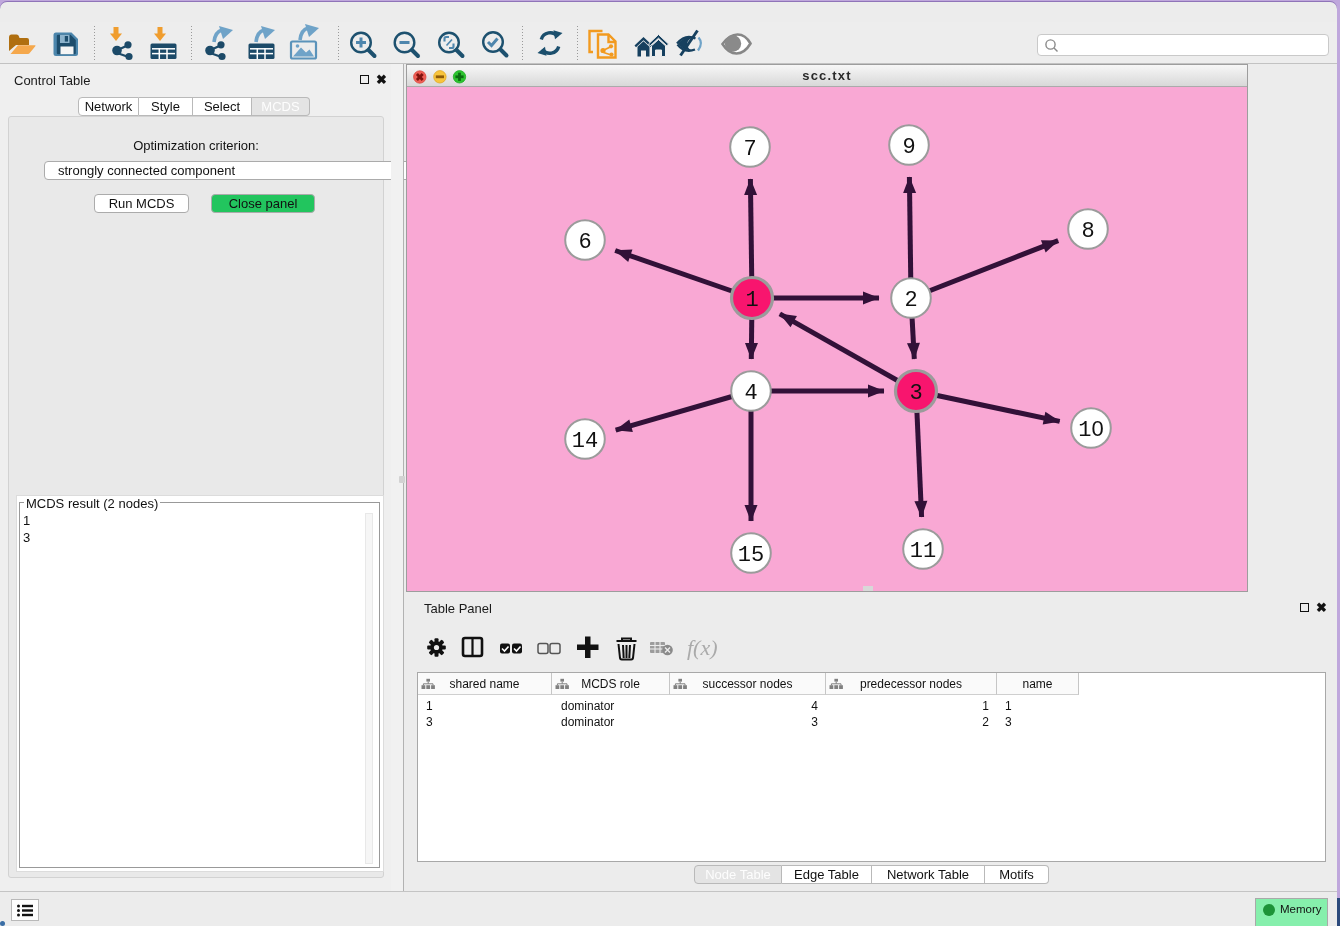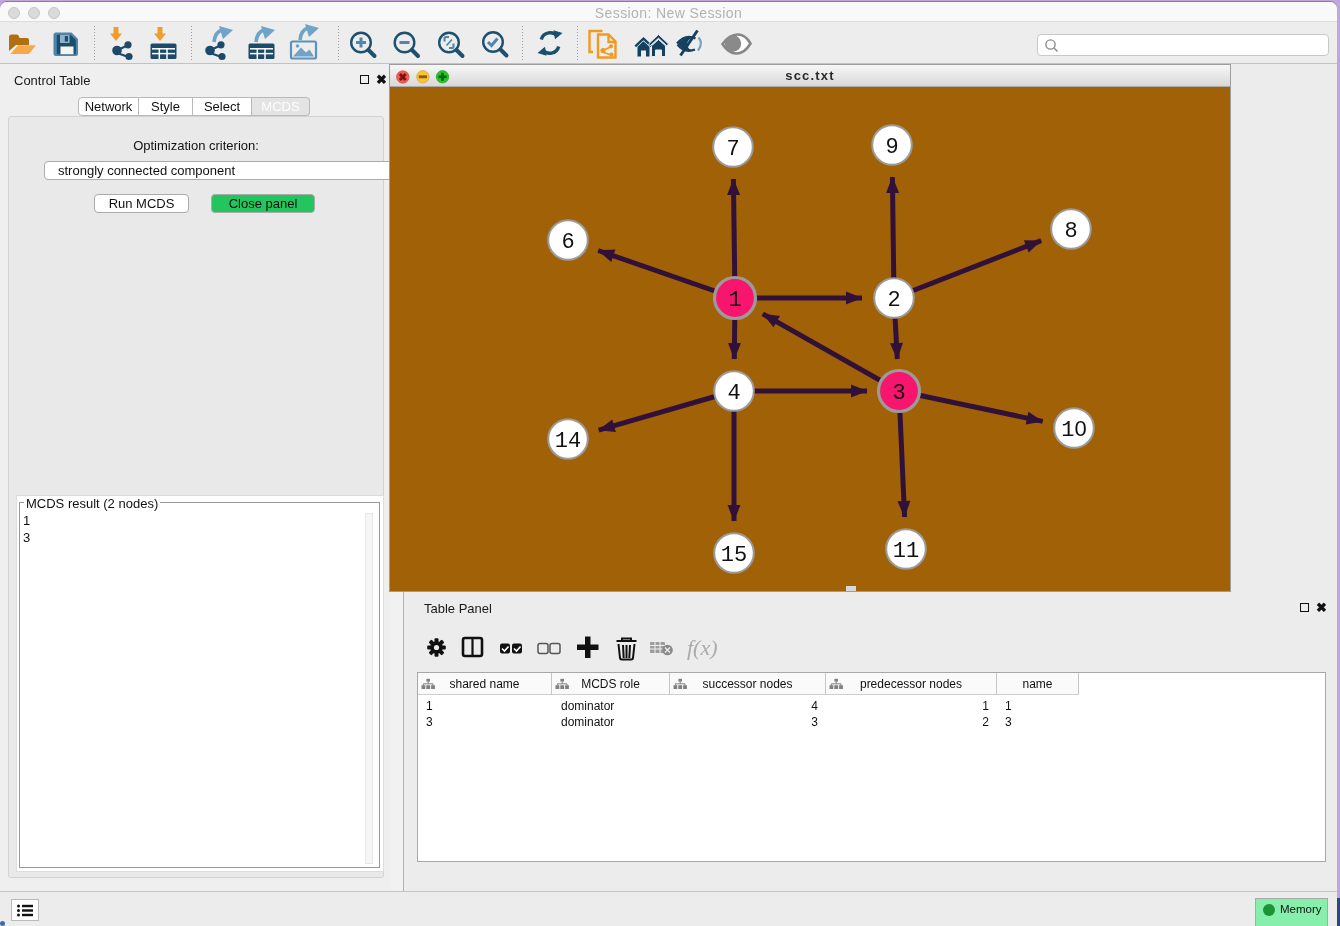--- a/index.html
+++ b/index.html
@@ -19,42 +19,36 @@
 .phead { font-size:13px; color:#1a1a1a; }
 .float-btn { position:absolute; width:9px; height:9px; border:1.5px solid #111; background:transparent; }
 .close-btn { position:absolute; font-size:13px; font-weight:bold; color:#111; line-height:12px; }
 #cp-pane { position:absolute; left:8px; top:52px; width:376px; height:762px; background:#e9e9e9; border:1px solid #d2d2d2; border-radius:3px; }
 .tabrow { position:absolute; display:flex; }
 .tab { font-size:13px; height:19px; line-height:18px; text-align:center; background:#fff; border:1px solid #b9b9b9; border-left:none; color:#111; }
 .tab.first { border-left:1px solid #b9b9b9; border-radius:4px 0 0 4px; }
 .tab.last { border-radius:0 4px 4px 0; }
 .tab.sel { background:#e4e4e4; color:#fdfdfd; }
 
-#netwin { position:absolute; left:389px; top:62px; width:842px; height:528px; border:1px solid #9d9d9d; background:#a16207; }
+#netwin { position:absolute; left:406px; top:62px; width:842px; height:528px; border:1px solid #9d9d9d; background:#f9a8d4; }
 #nettitle { position:absolute; left:0; top:0; width:100%; height:22px; background:linear-gradient(#f7f7f7,#d8d8d8); border-bottom:1px solid #ababab; }
 #nettitle-text { position:absolute; top:3px; left:0; width:100%; text-align:center; font-size:13px; font-weight:bold; color:#2a2a2a; letter-spacing:1.2px; }
 
 #tpanel { position:absolute; left:407px; top:594px; width:930px; height:295px; background:#ececec; }
 #ttable { position:absolute; left:10px; top:76px; width:909px; height:190px; background:#fff; border:1px solid #a8a8a8; }
 .th { position:absolute; top:0; height:22px; background:#fafafa; border-right:1px solid #c6c6c6; border-bottom:1px solid #cfcfcf; font-size:12px; color:#111; text-align:center; line-height:22px; }
 .cell { position:absolute; font-size:12px; color:#111; height:16px; line-height:16px; }
 
 #btabs { position:absolute; display:flex; }
 
 #statusbar { position:absolute; left:0; top:889px; width:1337px; height:33px; background:#ececec; border-top:1px solid #c4c4c4; }
 </style>
 </head>
 <body>
 <div id="app">
-  <div id="titlebar">
-    <div class="tl" style="left:8px;"></div>
-    <div class="tl" style="left:28px;"></div>
-    <div class="tl" style="left:48px;"></div>
-    <div id="title-text">Session: New Session</div>
-  </div>
   <div id="toolbar">
     <svg width="780" height="42" viewBox="0 22 780 42" style="position:absolute;left:0;top:0;">
 
       <path d="M9,51 V37.5 Q9,34.5 11.5,34.5 H16.5 Q18.5,34.5 19,36.5 L19.5,38 H27 Q29,38 29,40 V45 H16 Z" fill="#b06f10"></path>
       <path d="M10.5,54 L18,45.2 H35 Q36,45.2 35.3,46.2 L29.5,53.3 Q29,54 28,54 Z" fill="#f5a84c"></path>
 
       <path d="M56,32.5 h15.5 l6.5,6.5 v14.5 q0,2.5 -2.5,2.5 h-19.5 q-2.5,0 -2.5,-2.5 v-18.5 q0,-2.5 2.5,-2.5 z" fill="#4c86ac"></path>
       <path d="M58,34.8 h12.6 l5.2,5.2 v13 q0,1.2 -1.2,1.2 h-16.6 q-1.2,0 -1.2,-1.2 v-17 q0,-1.2 1.2,-1.2 z" fill="#1d4d6c"></path>
       <rect x="60" y="34.8" width="9.5" height="8.2" fill="#8db3cc"></rect>
       <rect x="64.8" y="36" width="3.2" height="5.6" fill="#1d4d6c"></rect>
@@ -365,20 +359,26 @@
       <div class="cell" style="left:143px;top:25px;">dominator</div>
       <div class="cell" style="left:300px;top:25px;width:100px;text-align:right;">4</div>
       <div class="cell" style="left:471px;top:25px;width:100px;text-align:right;">1</div>
       <div class="cell" style="left:587px;top:25px;">1</div>
       <div class="cell" style="left:8px;top:41px;">3</div>
       <div class="cell" style="left:143px;top:41px;">dominator</div>
       <div class="cell" style="left:300px;top:41px;width:100px;text-align:right;">3</div>
       <div class="cell" style="left:471px;top:41px;width:100px;text-align:right;">2</div>
       <div class="cell" style="left:587px;top:41px;">3</div>
     </div>
+    <div id="btabs" style="left:287px;top:269px;">
+      <div class="tab first sel" style="width:88px;">Node Table</div>
+      <div class="tab" style="width:90px;">Edge Table</div>
+      <div class="tab" style="width:113px;">Network Table</div>
+      <div class="tab last" style="width:64px;">Motifs</div>
+    </div>
   </div>
 
   <div id="statusbar">
     <div style="position:absolute;left:11px;top:7px;width:28px;height:22px;background:#fdfdfd;border:1px solid #b9b9b9;">
       <svg width="16" height="13" style="position:absolute;left:5px;top:4px;" viewBox="0 0 16 13">
         <circle cx="1.5" cy="2" r="1.5" fill="#111"></circle>
           <rect x="5" y="0.8" width="11" height="2.4" fill="#111"></rect>
         <circle cx="1.5" cy="6.5" r="1.5" fill="#111"></circle>
           <rect x="5" y="5.3" width="11" height="2.4" fill="#111"></rect>
         <circle cx="1.5" cy="11" r="1.5" fill="#111"></circle>

